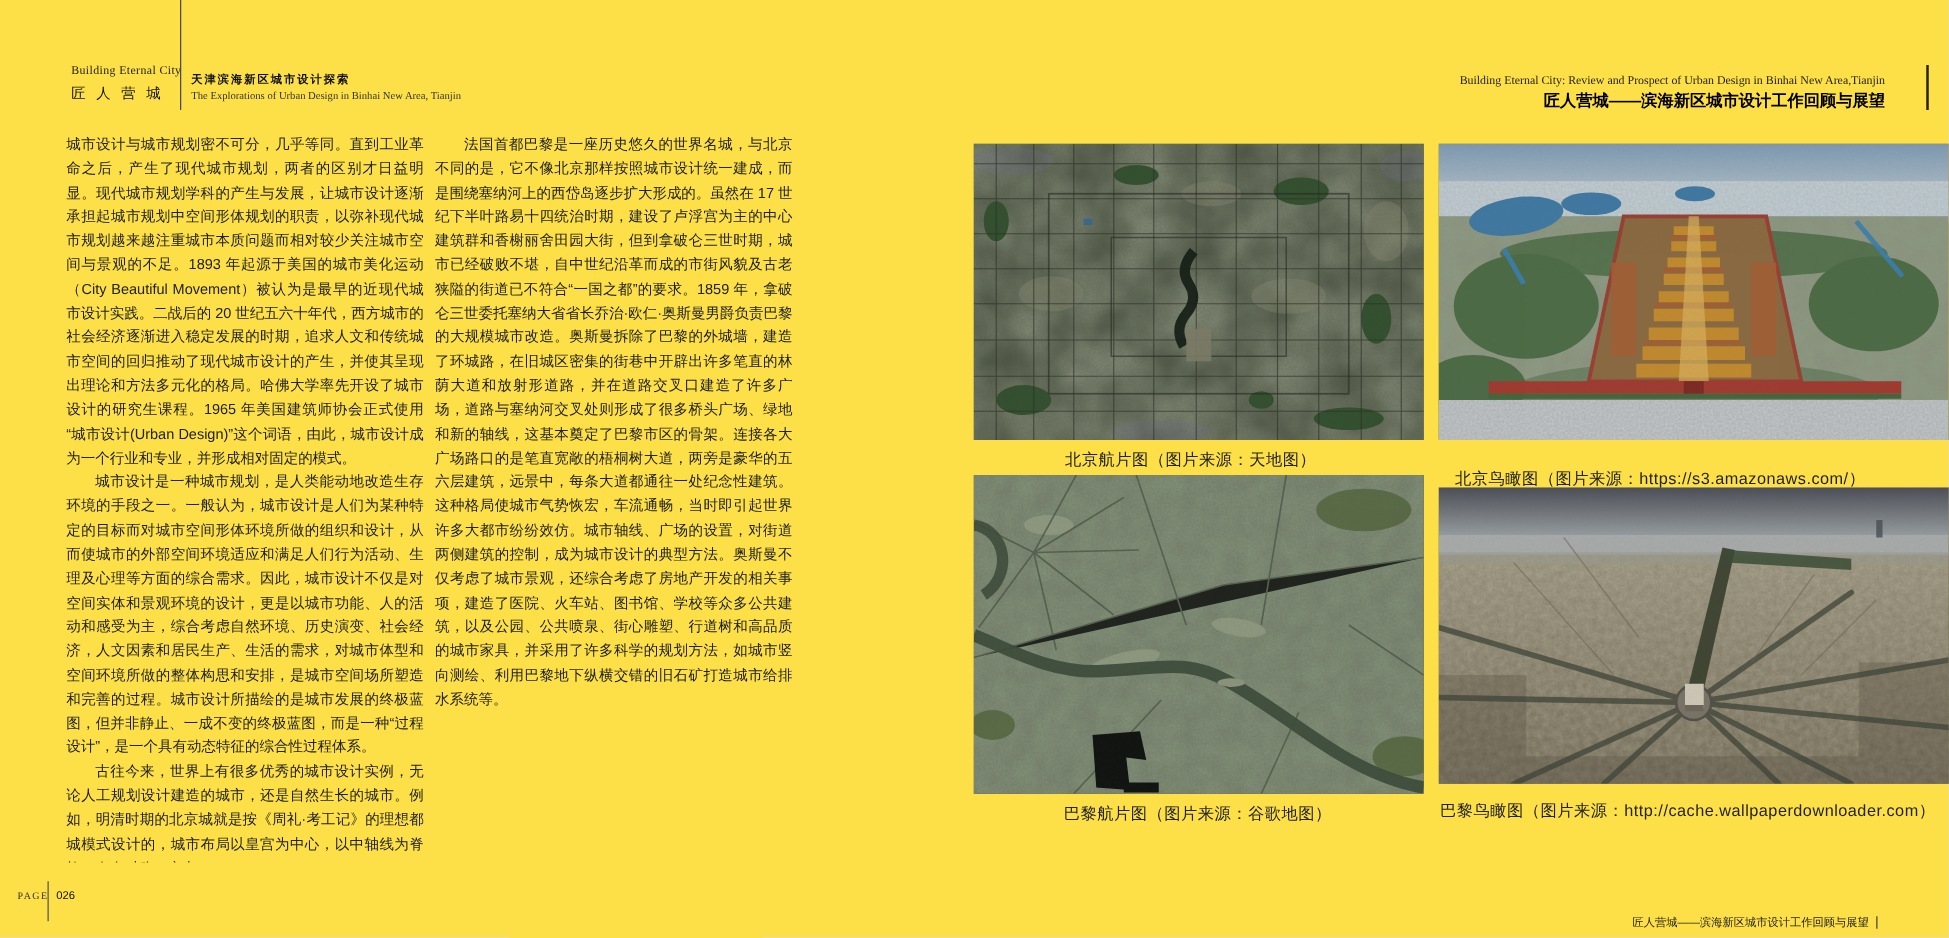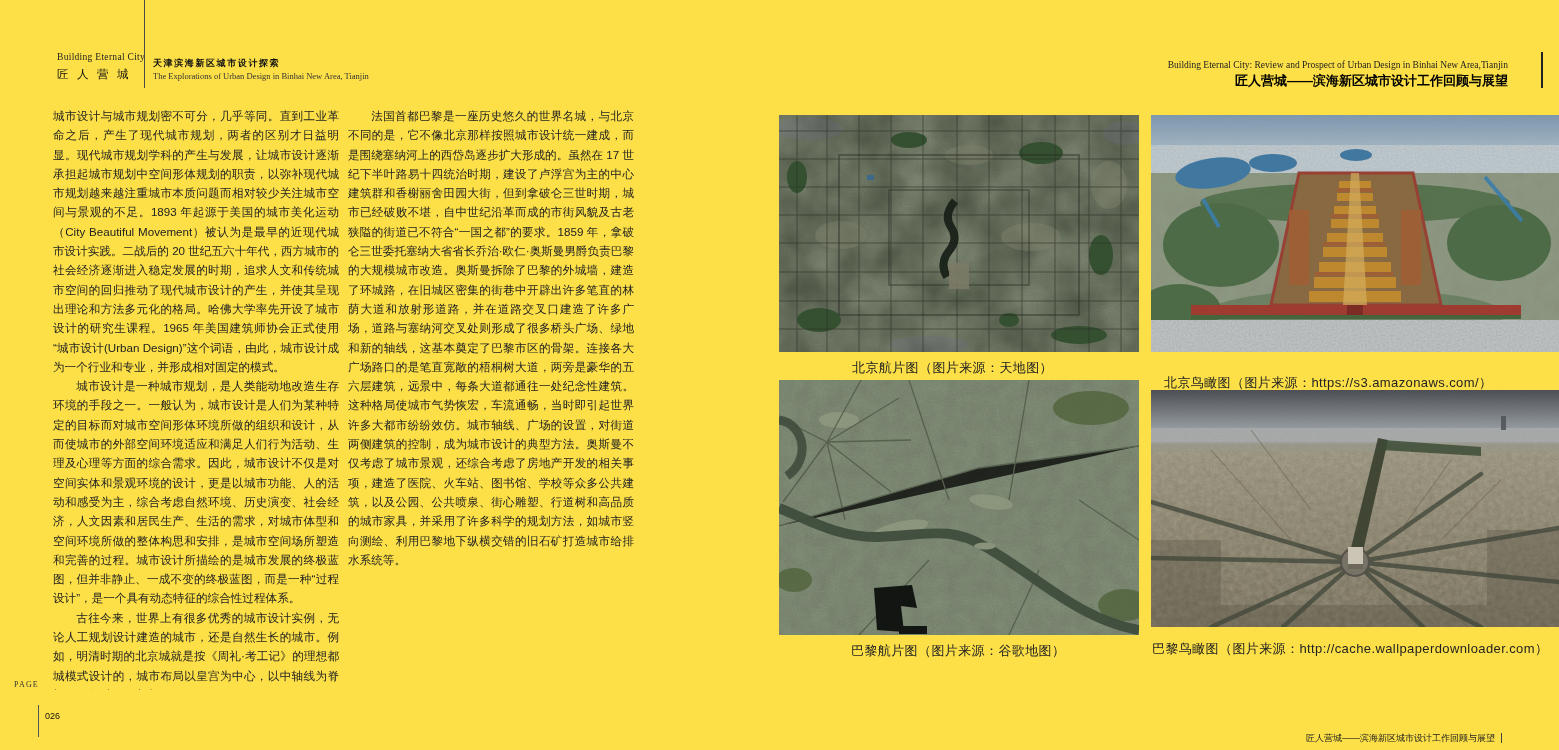--- a/index.html
+++ b/index.html
@@ -32,21 +32,21 @@
   .fig svg{display:block;}
   .fig1{left:779px;top:115px;width:360px;height:237px;}
   .fig2{left:1151px;top:115px;width:408px;height:237px;}
   .fig3{left:779px;top:380px;width:360px;height:255px;}
   .fig4{left:1151px;top:390px;width:408px;height:237px;}
   .cap{position:absolute;font-size:13px;letter-spacing:.4px;color:#222;white-space:nowrap;}
   .cap1{left:852px;top:359px;} .cap2{left:1152px;top:374px;margin-left:12px;}
   .cap3{left:851px;top:642px;} .cap4{left:1152px;top:640px;}
 
   
-  .f-page-label{left:14px;top:680px;font-size:8px;letter-spacing:1.2px;color:#333;text-align:center;}
+  .f-page-label{left:14px;top:712px;font-size:8px;letter-spacing:1.2px;color:#333;text-align:center;}
   .f-rule{left:38px;top:705px;width:1px;height:32px;background:#555;}
   .f-no-left{left:45px;top:711px;font-size:9px;font-weight:normal;color:#111;}
   .f-right{right:36px;top:711px;font-size:9px;color:#222;display:flex;align-items:center;gap:6px;white-space:nowrap;}
   .f-right .sep{display:inline-block;width:1px;height:10px;background:#444;}
   .f-right .no{font-weight:bold;margin-top:44px;}
 </style>
 </head>
 <body>
 
 <div class="spread">

